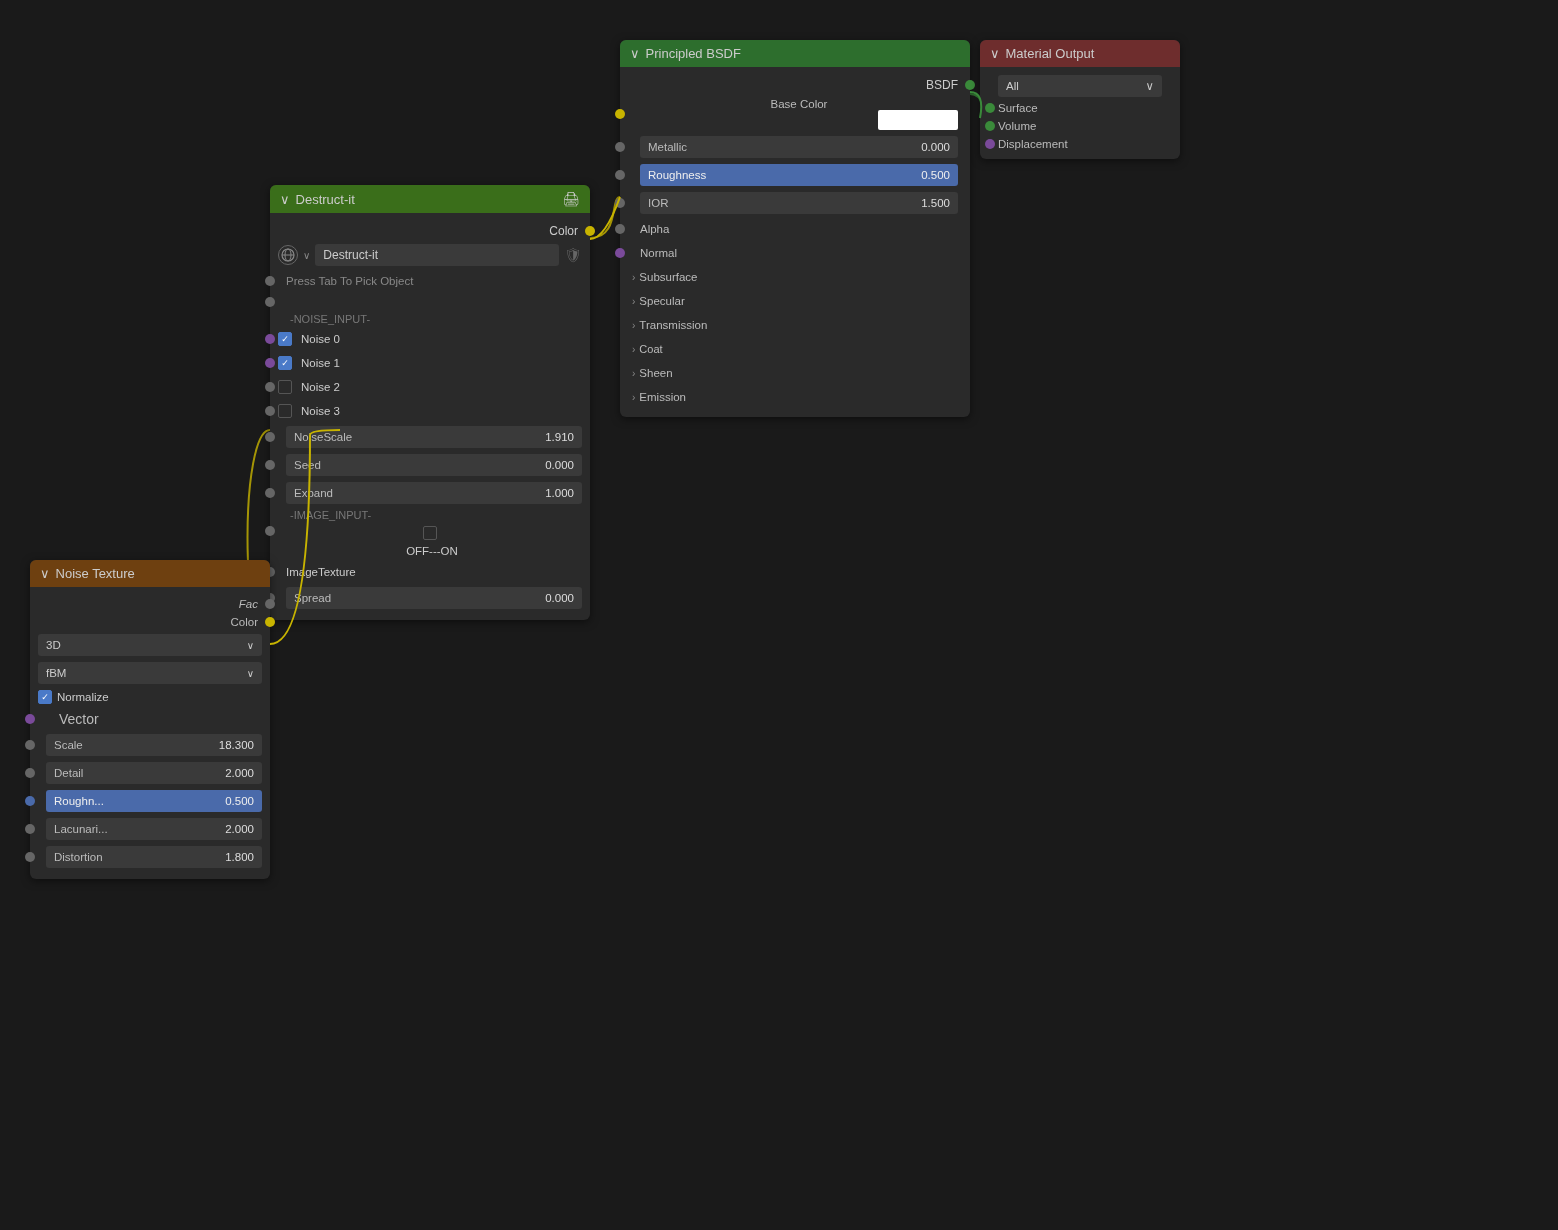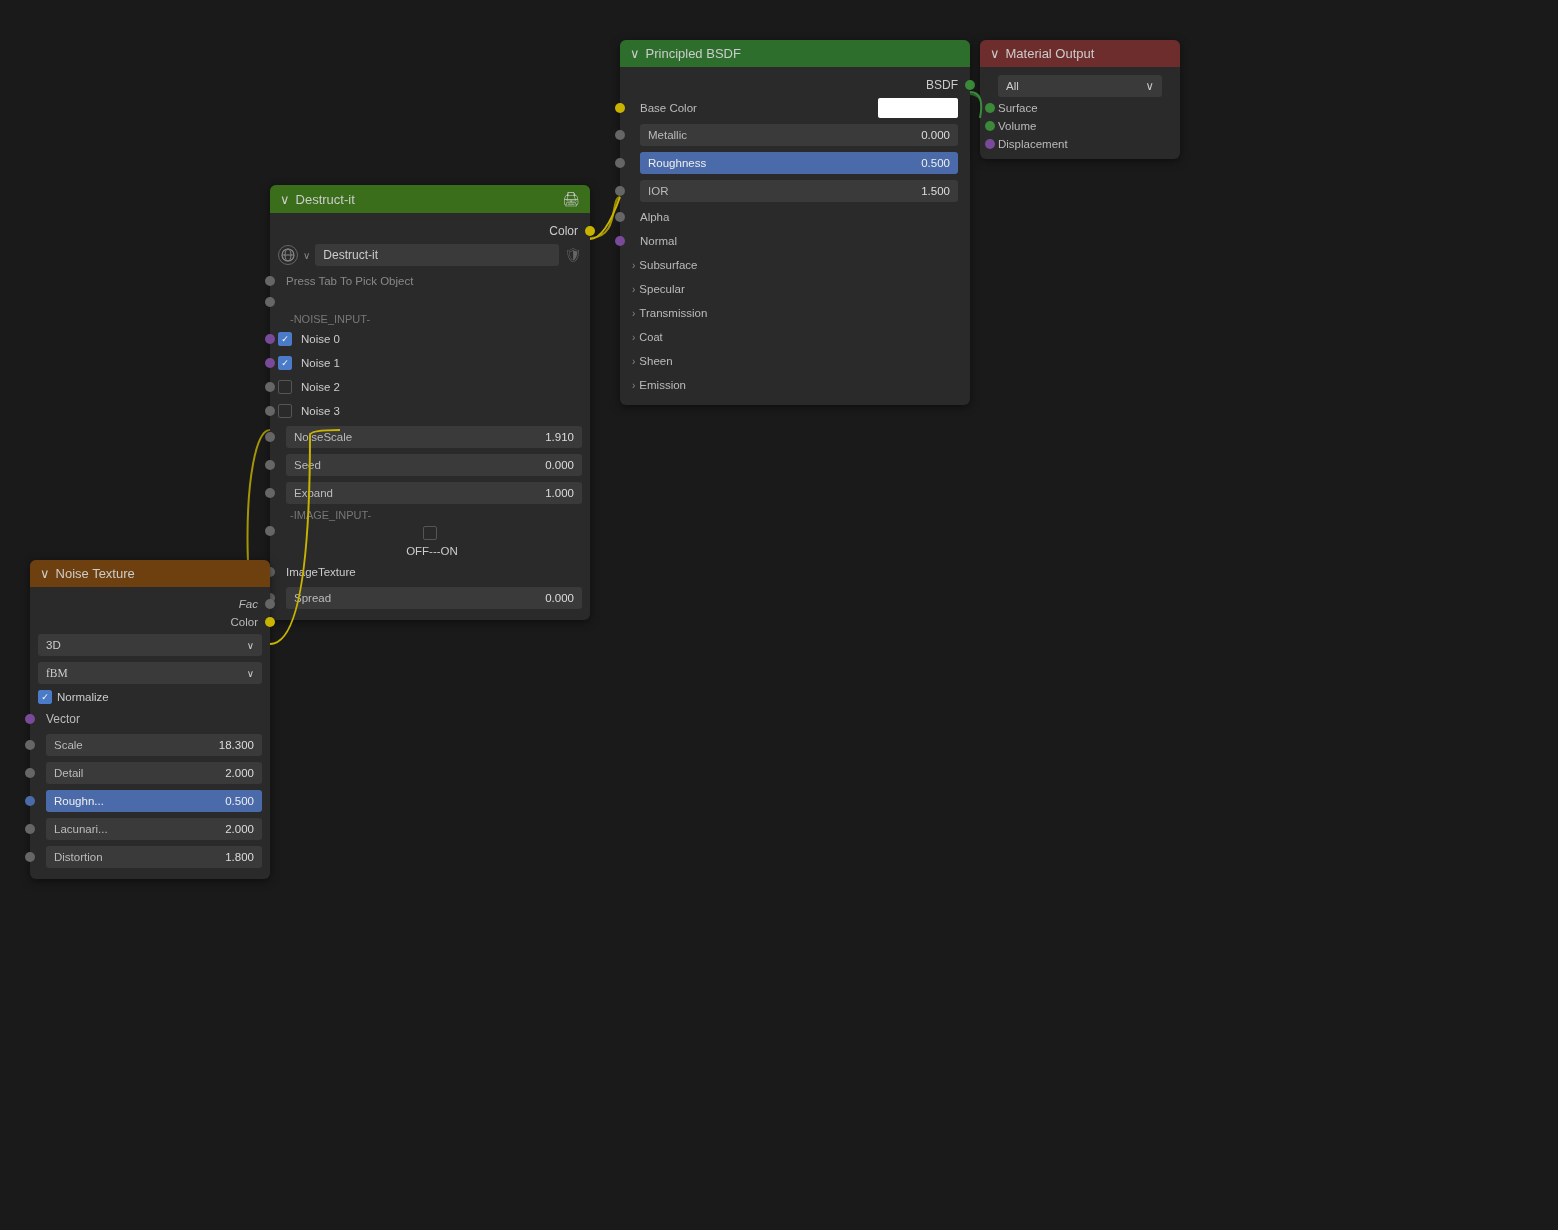--- a/index.html
+++ b/index.html
@@ -248,21 +248,21 @@
     <span>∨</span>
     <span>Principled BSDF</span>
   </div>
   <div class="node-body">
 
     <div class="output-row" style="position:relative;">
       <span>BSDF</span>
       <div class="socket socket-green" style="position:absolute; right:-5px; top:50%; transform:translateY(-50%);"></div>
     </div>
 
-    <div class="bsdf-socket-row" style="position:relative;">
+    <div class="bsdf-socket-row" style="position:relative;flex-direction:column;">
       <div class="socket socket-yellow bsdf-left-socket"></div>
       <span style="margin-left:8px; color:#bbb; font-size:11.5px;">Base Color</span>
       <div class="color-preview" style="margin-left:auto;"></div>
     </div>
 
     <div class="bsdf-socket-row" style="position:relative;">
       <div class="socket socket-gray bsdf-left-socket"></div>
       <div class="field-bar" style="margin-left:8px;">
         <span class="field-label">Metallic</span>
         <span class="field-value">0.000</span>
@@ -482,35 +482,35 @@
       <div class="socket socket-yellow" style="position:absolute; right:-5px; top:50%; transform:translateY(-50%);"></div>
     </div>
 
     <div style="padding:3px 8px;">
       <div class="dropdown-btn" style="width:100%; display:flex; justify-content:space-between; align-items:center; background:#3a3a3a; border-radius:3px; padding:2px 8px; color:#ccc; font-size:11.5px; height:22px; cursor:pointer;">
         <span>3D</span>
         <span style="font-size:10px;">∨</span>
       </div>
     </div>
 
-    <div style="padding:3px 8px;font-family:Liberation Serif, serif;">
+    <div style="padding:3px 8px;">
       <div class="dropdown-btn" style="width:100%; display:flex; justify-content:space-between; align-items:center; background:#3a3a3a; border-radius:3px; padding:2px 8px; color:#ccc; font-size:11.5px; height:22px; cursor:pointer;">
         <span>fBM</span>
         <span style="font-size:10px;">∨</span>
       </div>
     </div>
 
     <div style="display:flex; align-items:center; gap:5px; padding:3px 8px;">
       <div class="cb checked"></div>
       <span style="font-size:11.5px; color:#ccc;">Normalize</span>
     </div>
 
     <div style="display:flex; align-items:center; padding:3px 8px; position:relative; min-height:24px;">
       <div class="socket socket-purple" style="position:absolute; left:-5px; top:50%; transform:translateY(-50%);"></div>
-      <span style="margin-left:8px; color:#bbb; font-size:12px;">Vector</span>
+      <span style="margin-left:21px; color:#bbb; font-size:14px;">Vector</span>
     </div>
 
     <div style="display:flex; align-items:center; padding:3px 8px; position:relative;">
       <div class="socket socket-gray" style="position:absolute; left:-5px; top:50%; transform:translateY(-50%);"></div>
       <div class="field-bar" style="margin-left:8px; flex:1;">
         <span class="field-label">Scale</span>
         <span class="field-value">18.300</span>
       </div>
     </div>
 

